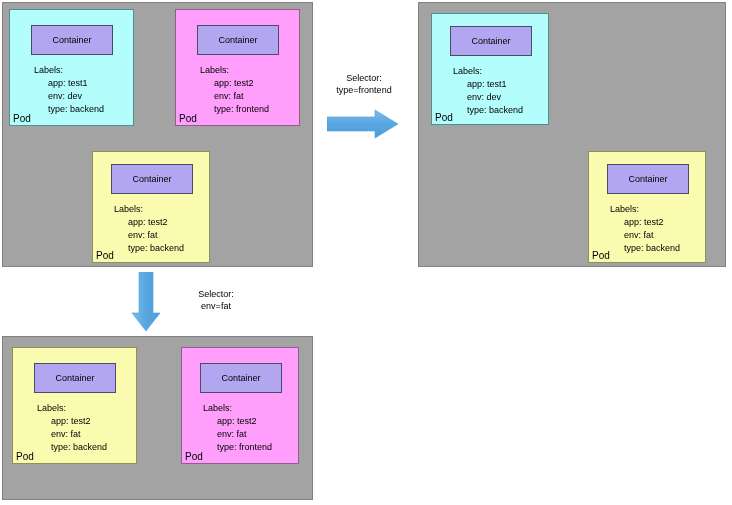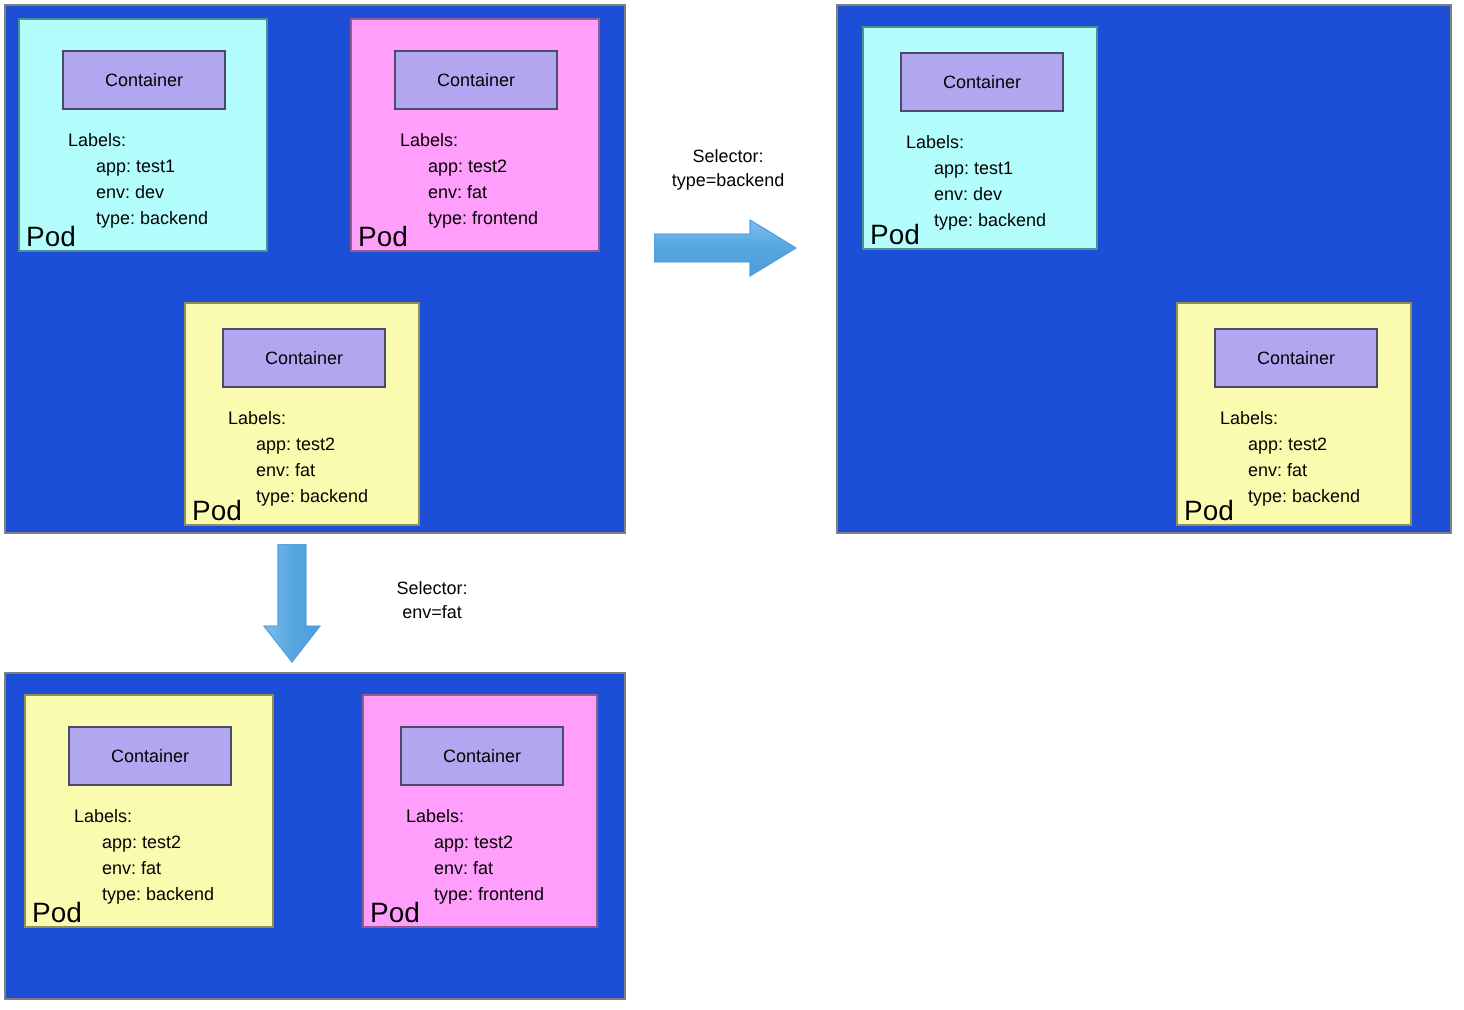--- a/index.html
+++ b/index.html
@@ -11,41 +11,41 @@
     width: 732px;
     height: 505px;
     position: relative;
     font-family: "Liberation Sans", sans-serif;
     overflow: hidden;
   }
 
   
   .panel {
     position: absolute;
-    background: #1d4ed8;
+    background: #a3a3a3;
     border: 1px solid #808080;
     box-sizing: border-box;
     text-decoration: underline;
   }
 
   
   .pod {
     position: absolute;
     box-sizing: border-box;
     border: 1px solid #6f6f53;
   }
   .pod.cyan   { background: #b3fdfd; border-color: #4f8f8f; }
   .pod.pink   { background: #ff9efb; border-color: #8f5f8c; }
   .pod.yellow { background: #fbfbb0; border-color: #8f8f58; }
 
   .pod-label {
     position: absolute;
     left: 3px;
     bottom: 1px;
-    font-size: 14px;
+    font-size: 10px;
     color: #000000;
     line-height: 11px;
     white-space: nowrap;
     text-align: center;
   }
 
   
   .container-box {
     position: absolute;
     background: #b3a6f0;
@@ -193,21 +193,21 @@
       <span class="lbl-item">app: test2</span>
       <span class="lbl-item">env: fat</span>
       <span class="lbl-item">type: frontend</span>
     </div>
     <div class="pod-label">Pod</div>
   </div>
 </div>
 
 <div class="selector" style="left:326px; top:72px; width:76px;">
   <span>Selector:</span>
-  <span>type=backend</span>
+  <span>type=frontend</span>
 </div>
 
 <div class="arrow-right" style="left:327px; top:109px;">
   <svg width="72" height="30" viewBox="0 0 72 30">
     <defs>
       <linearGradient id="gradR" x1="0" y1="0" x2="0" y2="1">
         <stop offset="0%" stop-color="#7dbdeb"></stop>
         <stop offset="50%" stop-color="#57a6e0"></stop>
         <stop offset="100%" stop-color="#4d9ddb"></stop>
       </linearGradient>

